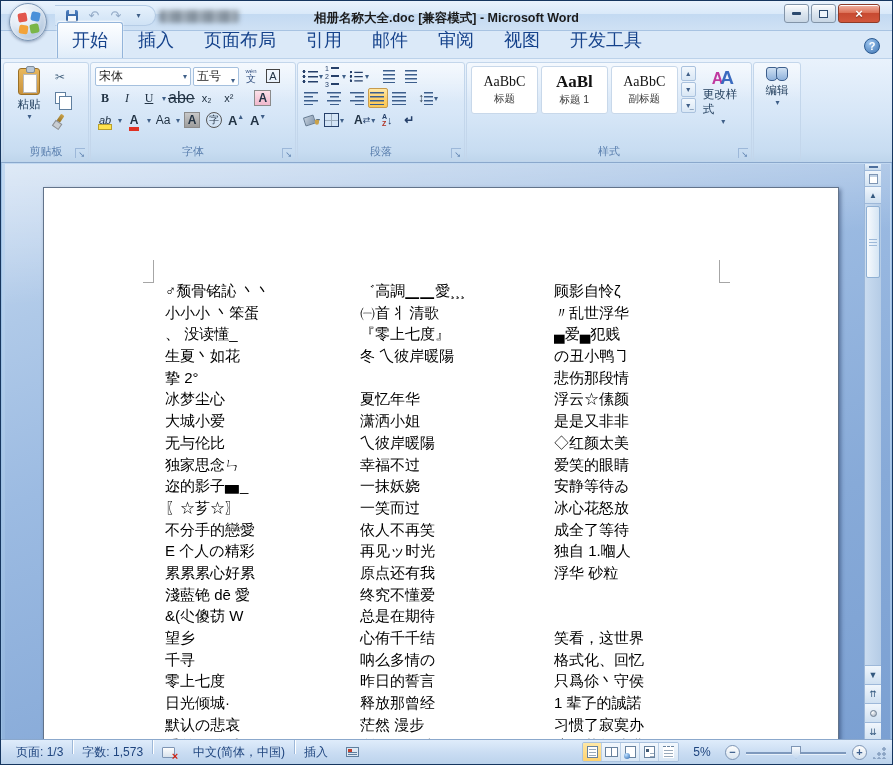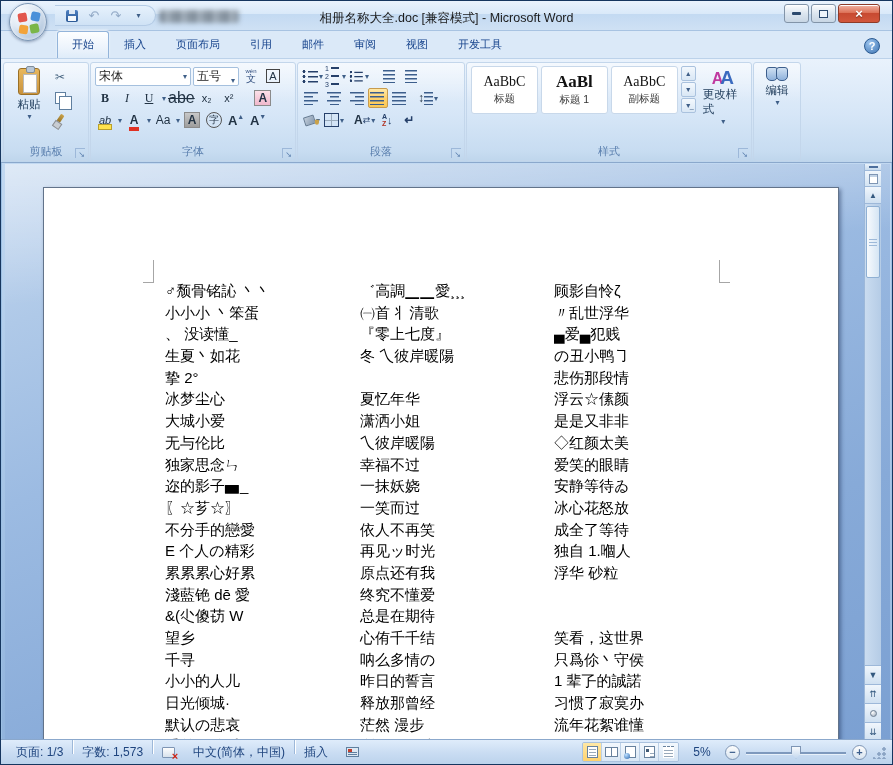--- a/index.html
+++ b/index.html
@@ -25,33 +25,33 @@
     background:linear-gradient(180deg,#e6f1fc,#cfe2f5);}
   .qat .qbtn{width:18px;height:17px;display:flex;align-items:center;justify-content:center;
     font-size:13px;color:#3c5e8c;}
   .floppy{width:12px;height:12px;background:linear-gradient(180deg,#4d7fc0,#2c5a96);border-radius:2px;position:relative;}
   .floppy:before{content:"";position:absolute;left:3px;top:0;width:6px;height:4px;background:#dce8f5;}
   .floppy:after{content:"";position:absolute;left:2px;bottom:1px;width:8px;height:5px;background:#f4f8fc;}
   .dim{opacity:.45;}
   .blurblob{position:absolute;left:158px;top:9px;width:80px;height:13px;border-radius:3px;
     background:repeating-linear-gradient(90deg,#6d7780 0 6px,#98a2ab 6px 11px,#7b858e 11px 16px);
     filter:blur(2.5px);opacity:.75;}
-  .title-text{position:absolute;left:0;right:0;top:9px;text-align:center;font-size:12.5px;color:#1b1b1b;}
+  .title-text{position:absolute;left:0;right:0;top:9px;text-align:center;font-size:12.5px;color:#1b1b1b;font-weight:bold;}
   .winbtns{position:absolute;right:12px;top:3px;display:flex;gap:2px;}
   .wbtn{height:19px;border-radius:3px;border:1px solid #8294a8;display:flex;align-items:center;justify-content:center;
     background:linear-gradient(180deg,#fdfdfd,#dce6f0 50%,#c8d6e4);box-shadow:inset 0 1px 0 #fff;}
   .wbtn.min,.wbtn.res{width:25px;}
   .wbtn.close{width:42px;background:linear-gradient(180deg,#f0b3a4,#dd7258 45%,#c74a31 50%,#d2573c);
     border-color:#8e3b28;color:#fff;font-weight:bold;font-size:13px;text-shadow:0 1px 1px #7c2c1a;}
   .minbar{width:9px;height:3px;background:#2c4a6e;border-radius:1px;}
   .resbox{width:9px;height:8px;border:1.5px solid #2c4a6e;background:#eef4fa;}
   
   .tabrow{position:absolute;left:0;top:30px;width:100%;height:28px;background:#dbe9f8;
     border-bottom:1px solid #bcd2ea;display:flex;align-items:flex-end;padding-left:56px;}
-  .tab{padding:5px 14px 6px;font-size:11px;color:#15428b;border:1px solid transparent;border-bottom:none;
+  .tab{padding:5px 14px 6px;font-size:18px;color:#15428b;border:1px solid transparent;border-bottom:none;
     border-radius:3px 3px 0 0;cursor:default;}
   .tab.active{background:linear-gradient(180deg,#fdfeff,#edf4fc 60%,#dfecf9);border-color:#93b4da;
     box-shadow:0 -1px 2px rgba(255,255,255,.9);}
   .helpbtn{position:absolute;right:12px;top:37px;width:16px;height:16px;border-radius:50%;
     background:radial-gradient(circle at 35% 30%,#9cc4ee,#3f76b4);border:1px solid #2a5a92;
     color:#fff;font-size:11px;font-weight:bold;text-align:center;line-height:15px;}
   
   .ribbon{position:absolute;left:0;top:58px;width:100%;height:104px;
     background:linear-gradient(180deg,#e9f2fc 0%,#d6e6f7 55%,#c7dcf1 90%,#bed5ec);
     border-bottom:1px solid #8ba8cc;display:flex;align-items:stretch;padding:2px 2px 0 2px;gap:1px;}
@@ -476,21 +476,21 @@
           <div class="doc-line">独家思念ㄣ</div>
           <div class="doc-line">迩的影子▅_</div>
           <div class="doc-line">〖☆芗☆〗</div>
           <div class="doc-line">不分手的戀愛</div>
           <div class="doc-line">E 个人の精彩</div>
           <div class="doc-line">累累累心好累</div>
           <div class="doc-line">淺藍铯 dē 愛</div>
           <div class="doc-line">&amp;(尐傻苆 W</div>
           <div class="doc-line">望乡</div>
           <div class="doc-line">千寻</div>
-          <div class="doc-line">小小的人儿</div>
+          <div class="doc-line">零上七度</div>
           <div class="doc-line">日光倾城·</div>
           <div class="doc-line">默认の悲哀</div>
           <div class="doc-line">手总是偏爱</div>
         </div>
       <div class="doccol col2">
           <div class="doc-line">゛高調▁▁愛¸¸¸</div>
           <div class="doc-line">㈠首 丬清歌</div>
           <div class="doc-line">『零上七度』</div>
           <div class="doc-line">冬 乀彼岸暖陽</div>
           <div class="doc-line"></div>
@@ -523,20 +523,21 @@
           <div class="doc-line">◇红颜太美</div>
           <div class="doc-line">爱笑的眼睛</div>
           <div class="doc-line">安静等待ゐ</div>
           <div class="doc-line">冰心花怒放</div>
           <div class="doc-line">成全了等待</div>
           <div class="doc-line">独自 1.嗰人</div>
           <div class="doc-line">浮华 砂粒</div>
           <div class="doc-line"></div>
           <div class="doc-line"></div>
           <div class="doc-line">笑看，这世界</div>
+          <div class="doc-line">格式化、回忆</div>
           <div class="doc-line">只爲伱丶守侯</div>
           <div class="doc-line">1 辈孒的誠諾</div>
           <div class="doc-line">习惯了寂寞办</div>
           <div class="doc-line">流年花絮谁懂</div>
         </div>
     </div>
     <div class="vsb">
       <div class="split">
           <i></i>
         </div>

